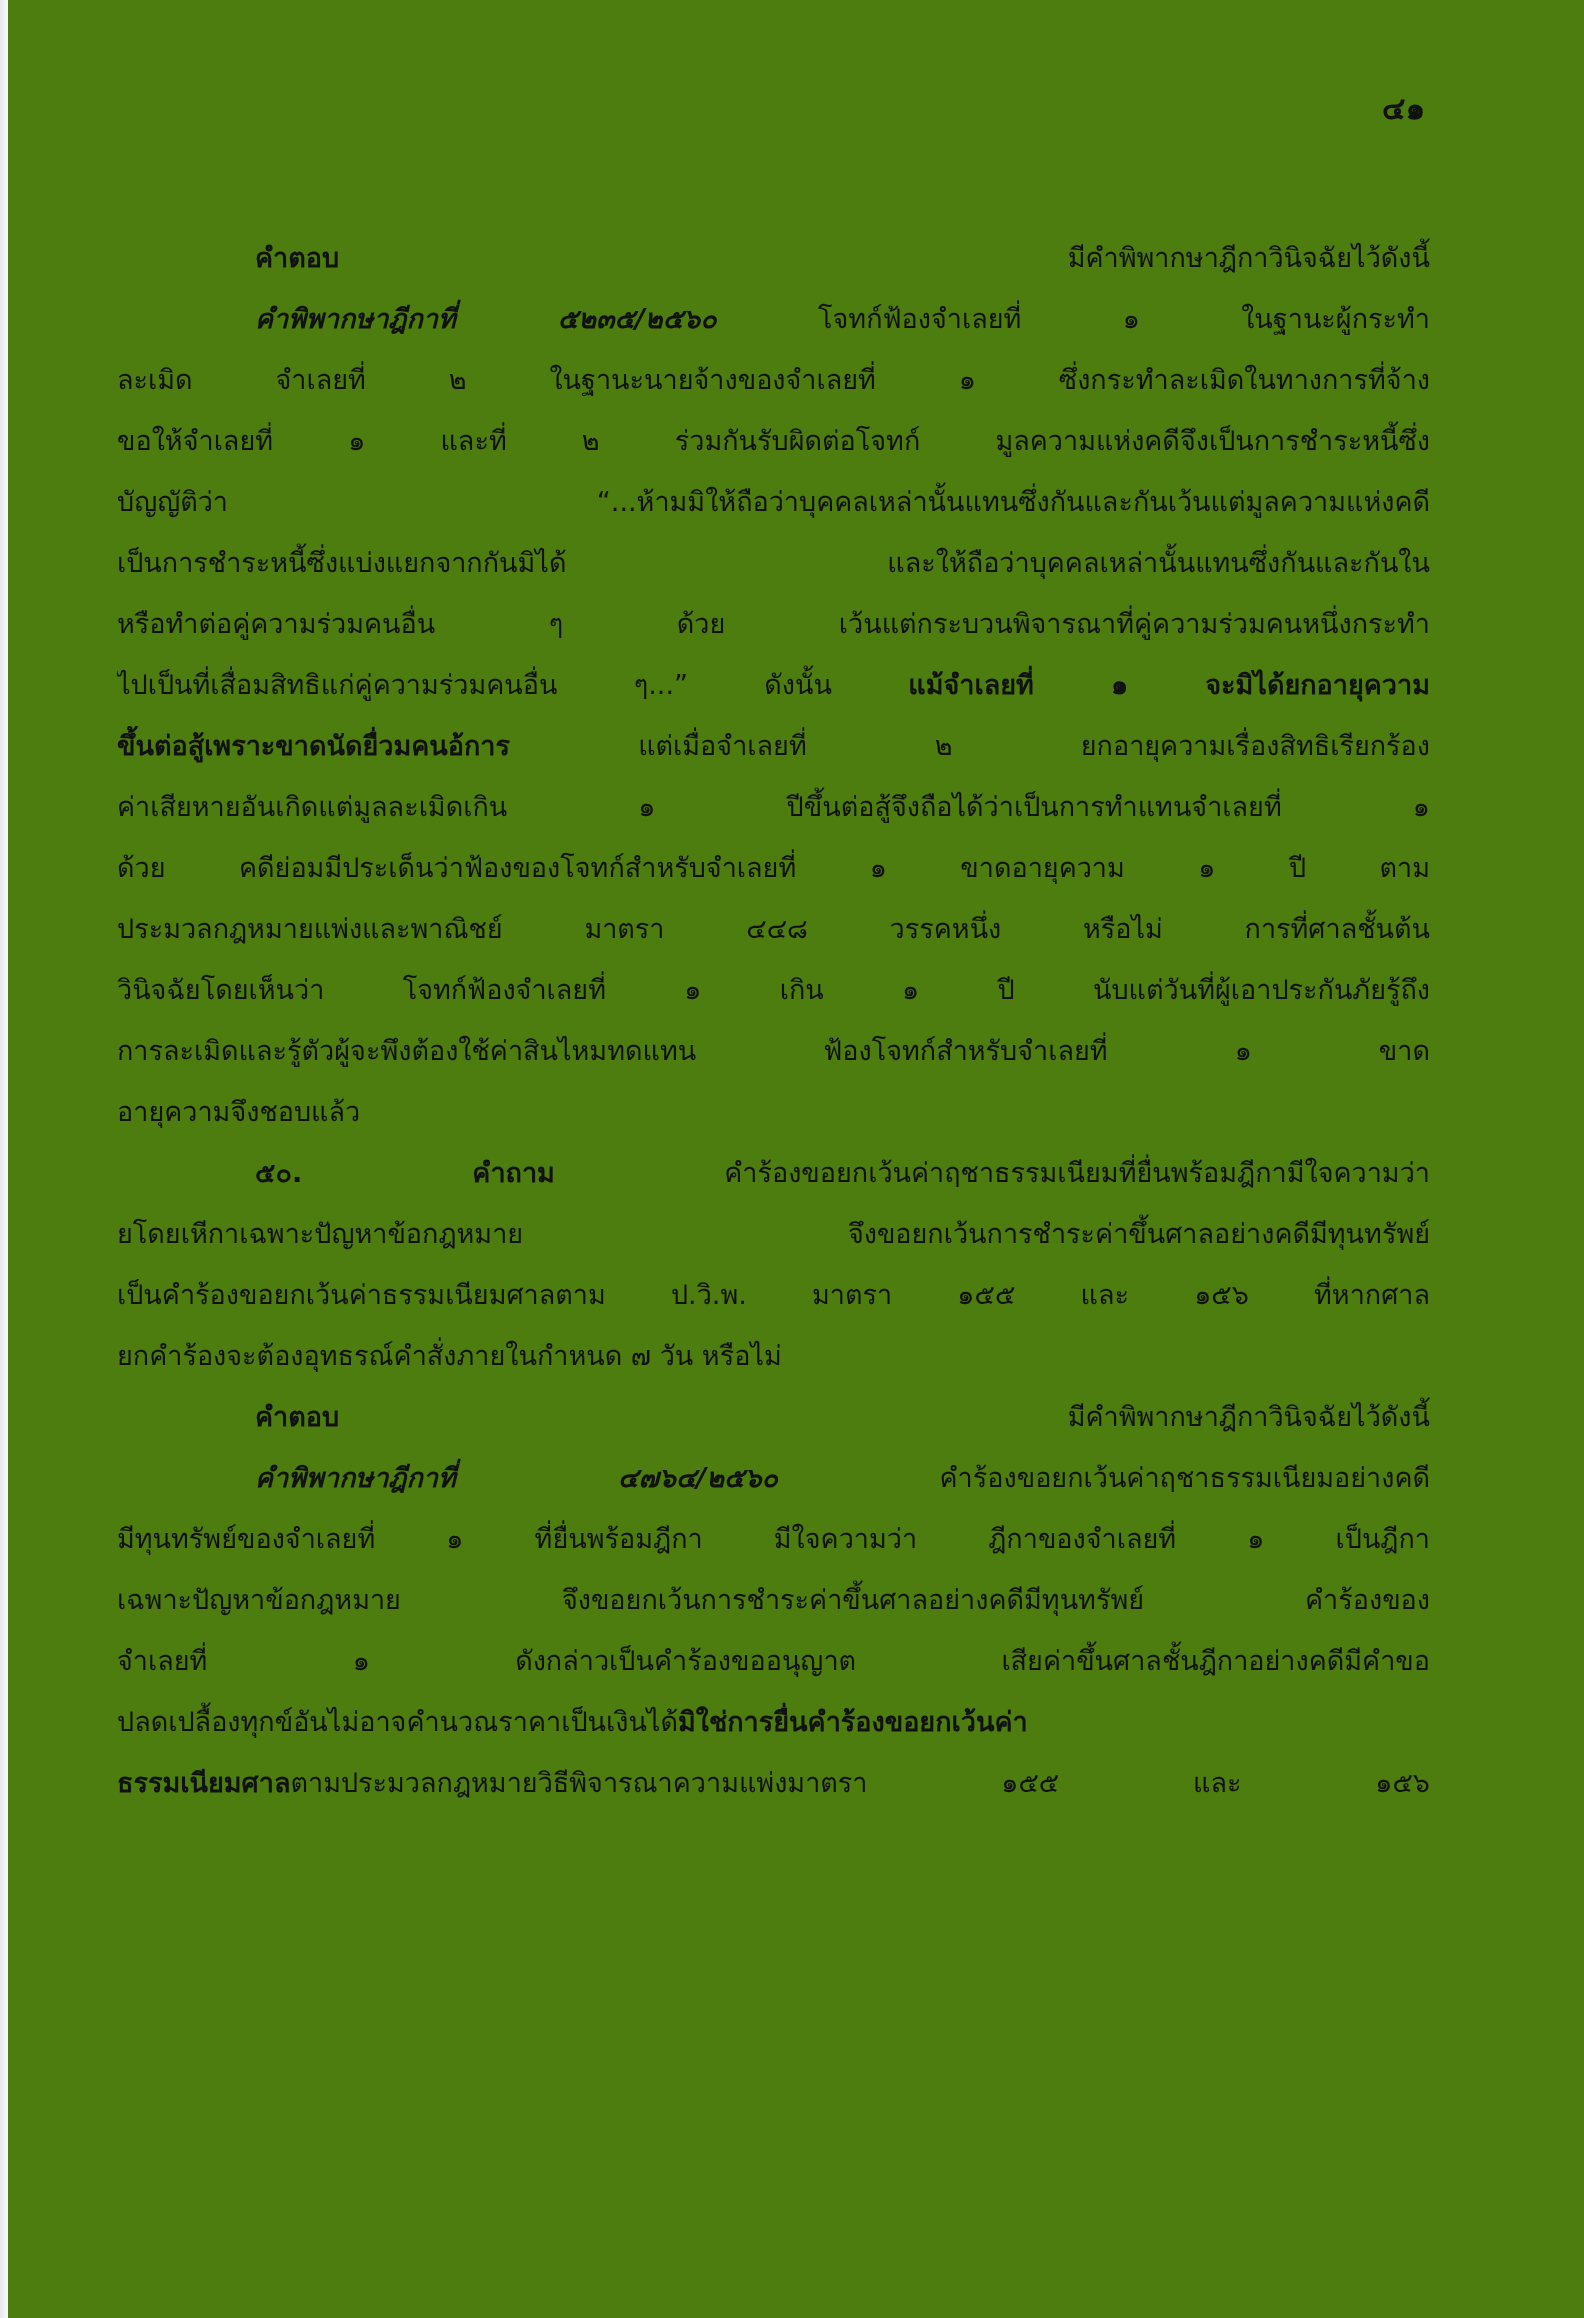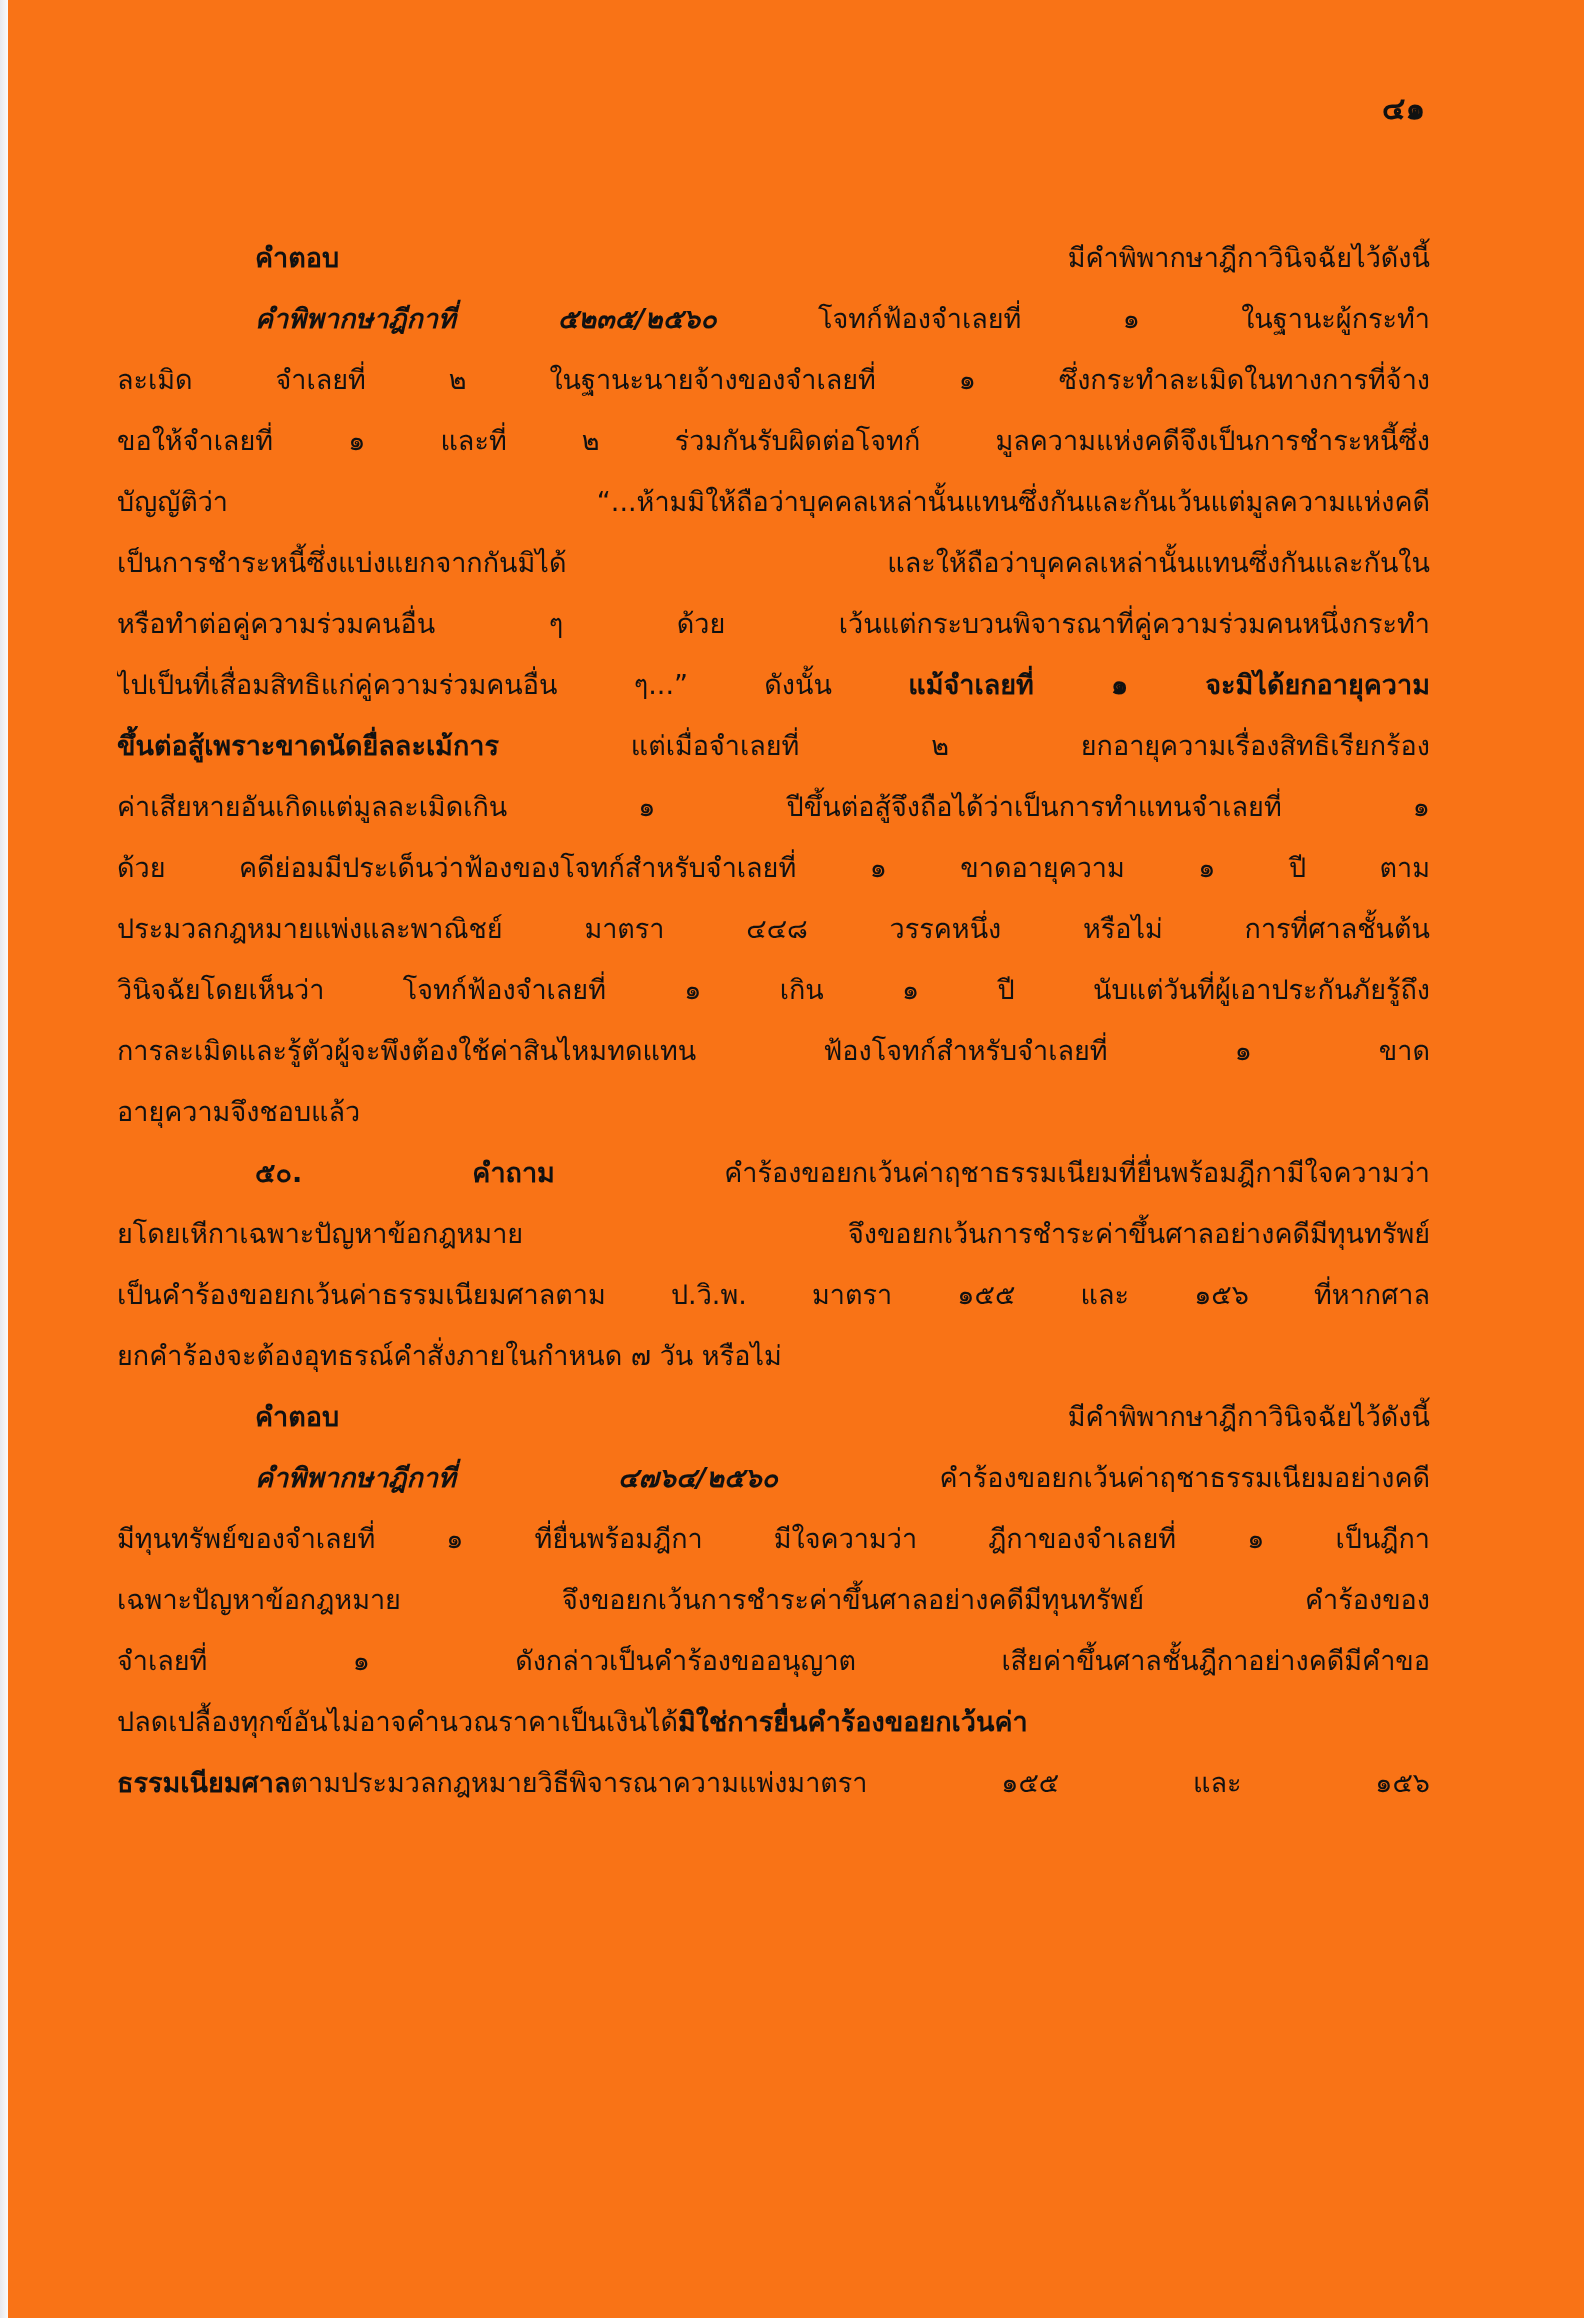--- a/index.html
+++ b/index.html
@@ -13,21 +13,21 @@
       position: relative;
       overflow: hidden;
       font-family: "DejaVu Sans", "Liberation Sans", sans-serif;
       color: #111111;
     }
     .page {
       position: absolute;
       left: 0; top: 0;
       width: 1584px;
       height: 2319px;
-      background: #f97316;
+      background: #4d7c0f;
     }
     .left-edge {
       position: absolute;
       left: 0; top: 0;
       width: 8.4px;
       height: 2319px;
       background: linear-gradient(to right, #e8e8ec, #fafafa);
     }
     .page-number {
       position: absolute;
@@ -69,21 +69,21 @@
   <div class="page-number">๔๑</div>
   <div class="body-text" id="body-text">
       <div class="line indent"><span class="b">คำตอบ</span><span> มีคำพิพากษาฎีกาวินิจฉัยไว้ดังนี้</span></div>
       <div class="line indent"><span class="bi">คำพิพากษาฎีกาที่ ๕๒๓๕/๒๕๖๐</span><span> โจทก์ฟ้องจำเลยที่ ๑ ในฐานะผู้กระทำ</span></div>
       <div class="line"><span>ละเมิด จำเลยที่ ๒ ในฐานะนายจ้างของจำเลยที่ ๑ ซึ่งกระทำละเมิดในทางการที่จ้าง</span></div>
       <div class="line"><span>ขอให้จำเลยที่ ๑ และที่ ๒ ร่วมกันรับผิดต่อโจทก์ มูลความแห่งคดีจึงเป็นการชำระหนี้ซึ่ง</span></div>
       <div class="line"><span>บัญญัติว่า “...ห้ามมิให้ถือว่าบุคคลเหล่านั้นแทนซึ่งกันและกันเว้นแต่มูลความแห่งคดี</span></div>
       <div class="line"><span>เป็นการชำระหนี้ซึ่งแบ่งแยกจากกันมิได้ และให้ถือว่าบุคคลเหล่านั้นแทนซึ่งกันและกันใน</span></div>
       <div class="line"><span>หรือทำต่อคู่ความร่วมคนอื่น ๆ ด้วย เว้นแต่กระบวนพิจารณาที่คู่ความร่วมคนหนึ่งกระทำ</span></div>
       <div class="line"><span>ไปเป็นที่เสื่อมสิทธิแก่คู่ความร่วมคนอื่น ๆ...” ดังนั้น </span><span class="b">แม้จำเลยที่ ๑ จะมิได้ยกอายุความ</span></div>
-      <div class="line"><span class="b">ขึ้นต่อสู้เพราะขาดนัดยื่ลละเม้การ</span><span> แต่เมื่อจำเลยที่ ๒ ยกอายุความเรื่องสิทธิเรียกร้อง</span></div>
+      <div class="line"><span class="b">ขึ้นต่อสู้เพราะขาดนัดยื่วมคนอ้การ</span><span> แต่เมื่อจำเลยที่ ๒ ยกอายุความเรื่องสิทธิเรียกร้อง</span></div>
       <div class="line"><span>ค่าเสียหายอันเกิดแต่มูลละเมิดเกิน ๑ ปีขึ้นต่อสู้จึงถือได้ว่าเป็นการทำแทนจำเลยที่ ๑</span></div>
       <div class="line"><span>ด้วย คดีย่อมมีประเด็นว่าฟ้องของโจทก์สำหรับจำเลยที่ ๑ ขาดอายุความ ๑ ปี ตาม</span></div>
       <div class="line"><span>ประมวลกฎหมายแพ่งและพาณิชย์ มาตรา ๔๔๘ วรรคหนึ่ง หรือไม่ การที่ศาลชั้นต้น</span></div>
       <div class="line"><span>วินิจฉัยโดยเห็นว่า โจทก์ฟ้องจำเลยที่ ๑ เกิน ๑ ปี นับแต่วันที่ผู้เอาประกันภัยรู้ถึง</span></div>
       <div class="line"><span>การละเมิดและรู้ตัวผู้จะพึงต้องใช้ค่าสินไหมทดแทน ฟ้องโจทก์สำหรับจำเลยที่ ๑ ขาด</span></div>
       <div class="line last"><span>อายุความจึงชอบแล้ว</span></div>
       <div class="line indent"><span class="b">๕๐. คำถาม</span><span> คำร้องขอยกเว้นค่าฤชาธรรมเนียมที่ยื่นพร้อมฎีกามีใจความว่า</span></div>
       <div class="line"><span>ยโดยเหีกาเฉพาะปัญหาข้อกฎหมาย จึงขอยกเว้นการชำระค่าขึ้นศาลอย่างคดีมีทุนทรัพย์</span></div>
       <div class="line"><span>เป็นคำร้องขอยกเว้นค่าธรรมเนียมศาลตาม ป.วิ.พ. มาตรา ๑๕๕ และ ๑๕๖ ที่หากศาล</span></div>
       <div class="line last"><span>ยกคำร้องจะต้องอุทธรณ์คำสั่งภายในกำหนด ๗ วัน หรือไม่</span></div>

